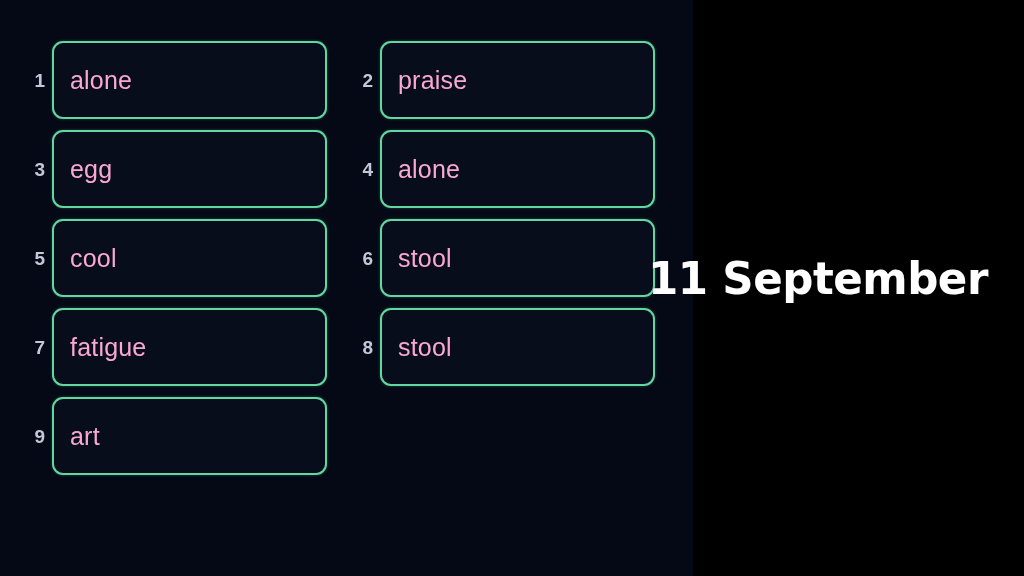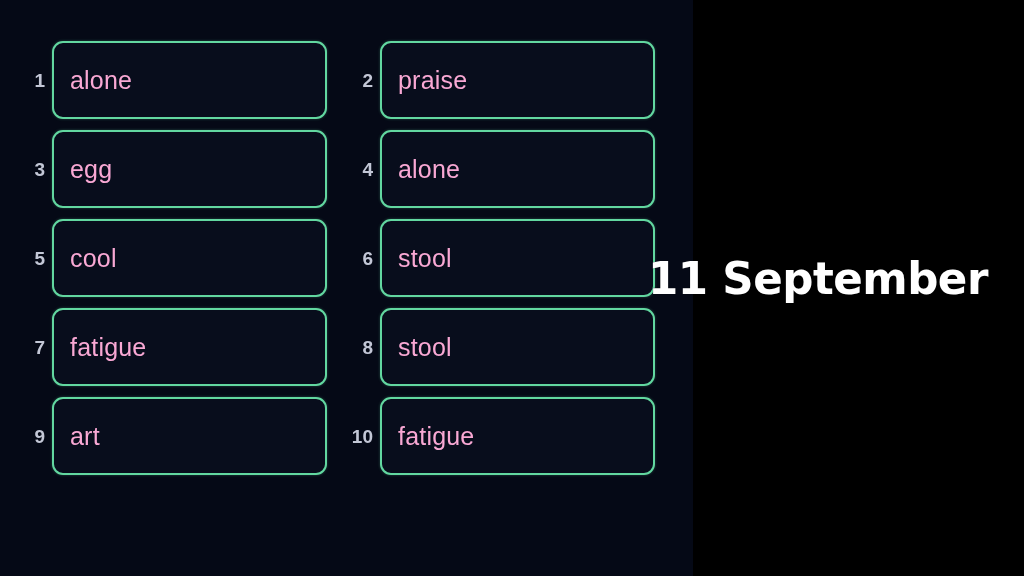--- a/index.html
+++ b/index.html
@@ -173,26 +173,20 @@
         </div>
       </div>
 
       <div class="word-row">
         <div class="word-index">9</div>
         <div class="word-box">
           <span class="word-text">art</span>
         </div>
       </div>
 
-      <div class="word-row">
-        <div class="word-index">10</div>
-        <div class="word-box">
-          <span class="word-text">fatigue</span>
-        </div>
-      </div>
 
 
 
     </div>
   </div>
 
   <div id="right-panel">
     
     
     

